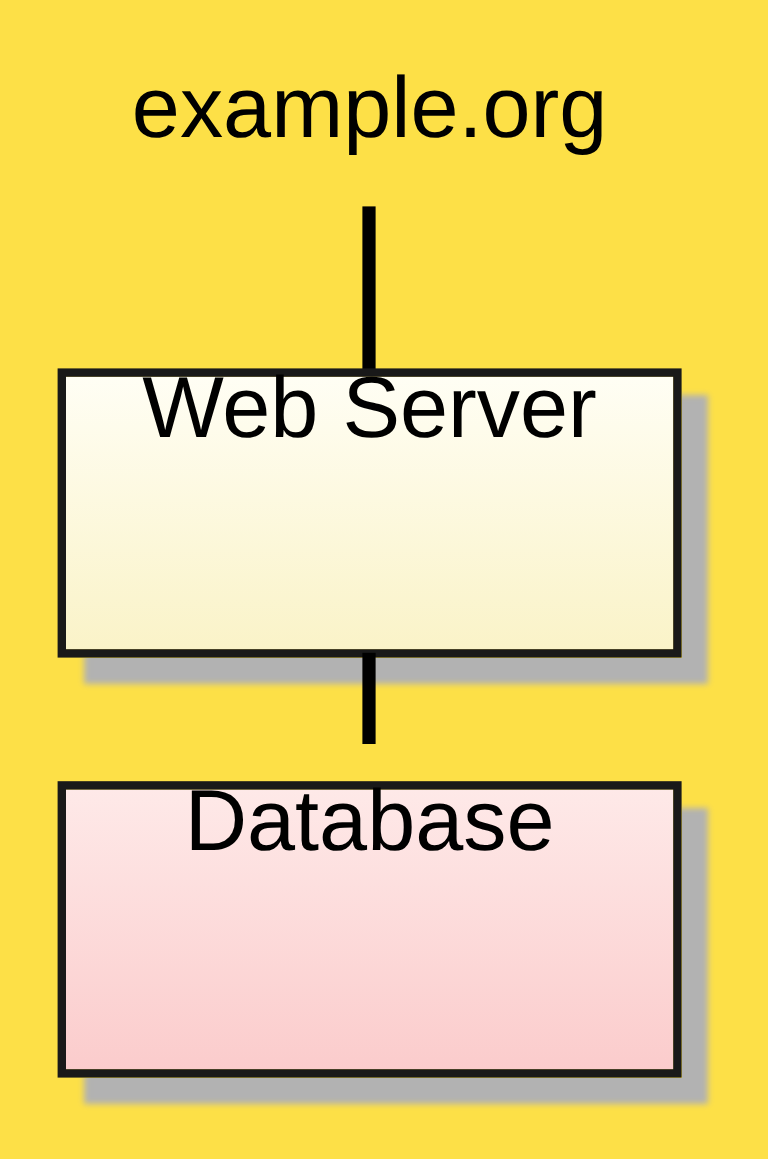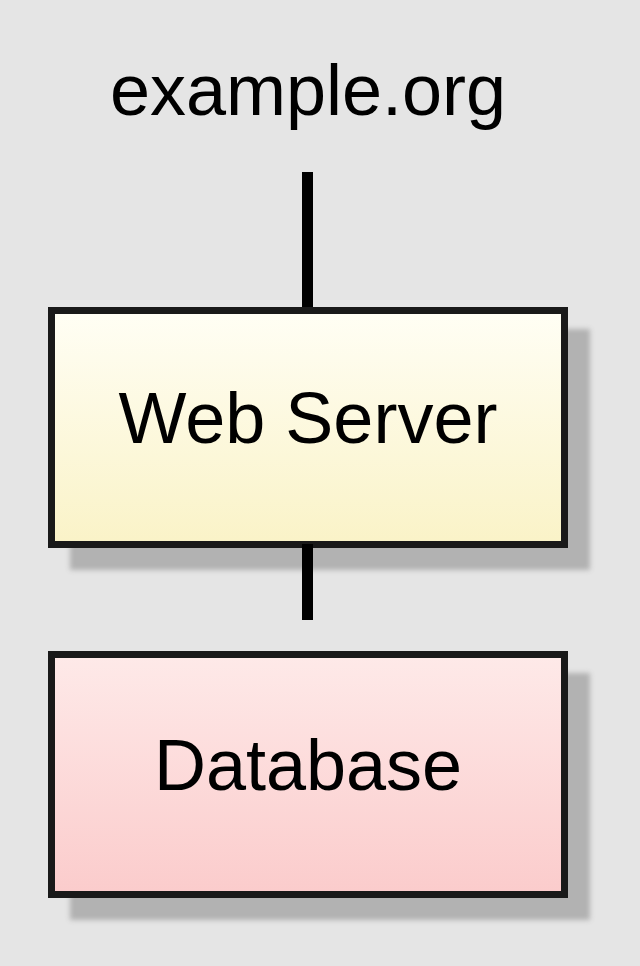--- a/index.html
+++ b/index.html
@@ -4,21 +4,21 @@
 <style>
   html, body {
     margin: 0;
     padding: 0;
     background: #ffffff;
   }
   .canvas {
     position: relative;
     width: 640px;
     height: 966px;
-    background: #e5e5e5;
+    background: #fde047;
     overflow: hidden;
     font-family: "Liberation Sans", sans-serif;
     color: #000000;
   }
   .diagram-title {
     position: absolute;
     left: 48px;
     top: 54px;
     width: 520px;
     text-align: center;
@@ -42,21 +42,21 @@
     height: 76px;
   }
   .node {
     position: absolute;
     left: 48px;
     width: 520px;
     box-sizing: border-box;
     border: 7px solid #191919;
     box-shadow: 22px 22px 5px 0 #b2b2b2;
     display: flex;
-    align-items: center;
+    align-items: flex-start;
     justify-content: center;
     font-size: 72px;
     line-height: 1;
   }
   .node .node-label {
     position: relative;
     top: -10px;
     white-space: nowrap;
   }
   .node.web-server {

